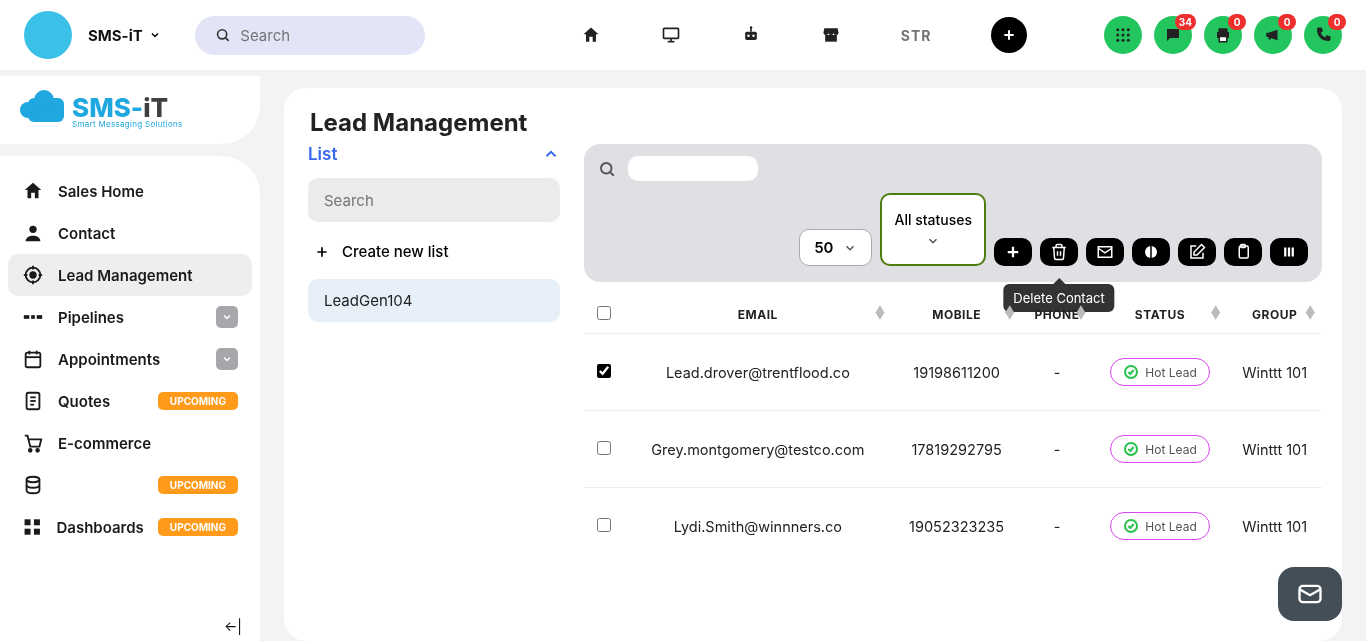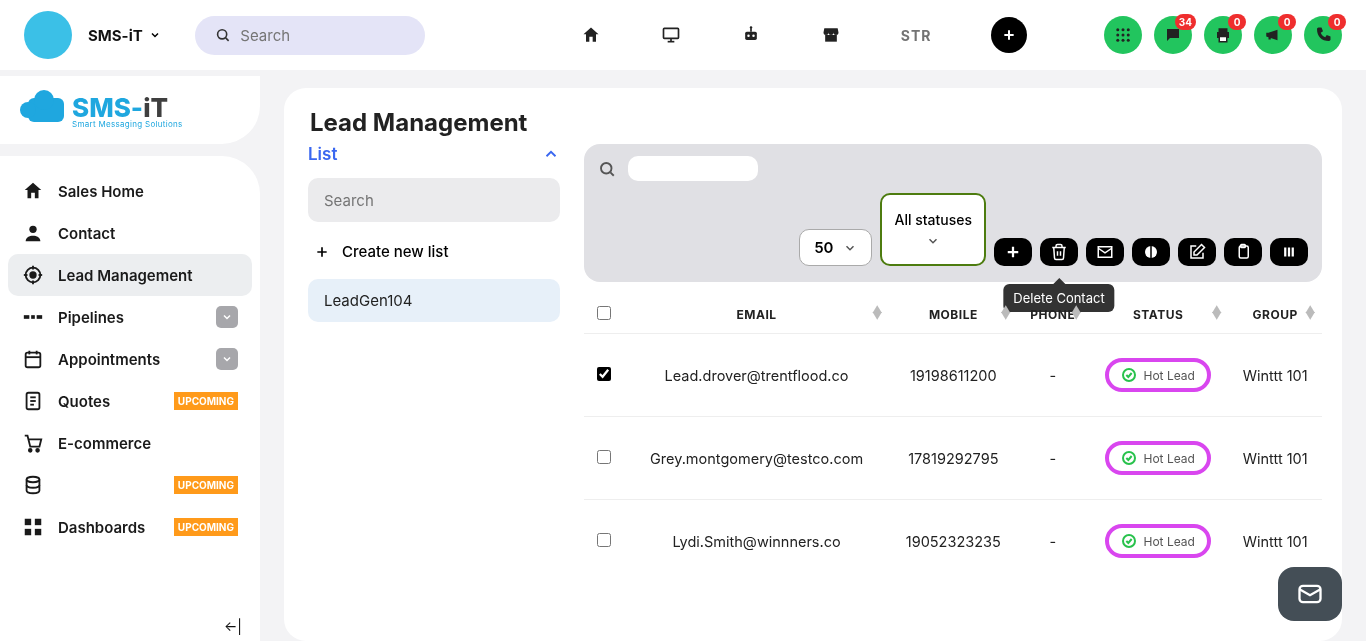--- a/index.html
+++ b/index.html
@@ -36,21 +36,21 @@
     .logo-text .dash { color:#1fa7df; }
     .logo-text .it  { color:#3f3f3f; }
     .logo-sub { font-size:8px; color:#1fa7df; letter-spacing:0.3px; margin-top:-4px; }
 
     .sidebar { background:#fff; border-radius:0 38px 0 0; margin-top:12px; padding:14px 8px 0 8px; height:calc(100% - 80px); position:relative; }
     .side-item { display:flex; align-items:center; gap:14px; padding:10px 14px; font-size:15px; font-weight:600; color:#1a1a1a; border-radius:10px; cursor:pointer; position:relative;}
     .side-item svg.si-ico { width:22px; height:22px; }
     .side-item.active { background:#eceef0; }
     .side-item .chev { margin-left:auto; width:22px; height:22px; border-radius:5px; background:#a7a7ab; display:flex; align-items:center; justify-content:center; }
     .side-item .chev svg { width:12px; height:12px; color:#fff;}
-    .upcoming-pill { margin-left:auto; background:#ff9a1a; color:#fff; font-size:10px; font-weight:700; border-radius:0; padding:3px 4px; }
+    .upcoming-pill { margin-left:auto; background:#ff9a1a; color:#fff; font-size:10px; font-weight:700; border-radius:5px; padding:3px 12px; }
     .collapse-tog { position:absolute; right:18px; bottom:6px; font-size:14px; color:#111; }
 
     
     .content { flex:1; padding:18px 24px 0 24px; }
     .content-card { background:#fff; border-radius:22px; padding:20px 0 0 0; height:100%; position:relative; overflow:hidden;}
     .page-title { font-size:24px; font-weight:700; padding-left:26px; color:#222; }
 
     .inner-flex { display:flex; gap:0; margin-top:7px;}
     .list-panel { width:300px; padding:0 24px; }
     .list-header { display:flex; align-items:center; justify-content:space-between; margin-bottom:14px; color:#3a67f0; font-weight:600; font-size:17px; }
@@ -75,21 +75,21 @@
 
     .tooltip { position:absolute; top:46px; left:50%; transform:translateX(-50%); background:#333; color:#fff; font-size:13px; padding:6px 10px; border-radius:6px; white-space:nowrap; }
     .tooltip::before { content:""; position:absolute; top:-6px; left:50%; transform:translateX(-50%); border:6px solid transparent; border-bottom-color:#333; border-top:none;}
 
     table.leads { width:100%; border-collapse:collapse; margin-top:10px; }
     table.leads thead th { font-size:12px; font-weight:700; letter-spacing:0.5px; color:#222; padding:14px 8px 10px 8px; text-align:center; position:relative;}
     table.leads thead th .sorter { position:absolute; right:6px; top:50%; transform:translateY(-50%); font-size:10px; color:#bbb; line-height:0.7;}
     table.leads tbody td { padding:24px 8px; font-size:14.5px; text-align:center; color:#222; }
     table.leads tbody tr { border-top:1px solid #eee; }
     .chk { width:14px; height:14px; accent-color:#000; }
-    .status-pill { display:inline-flex; align-items:center; gap:6px; border:4px solid #d946ef; border-radius:18px; padding:5px 12px; font-size:12px; color:#555;}
+    .status-pill { display:inline-flex; align-items:center; gap:6px; border:1px solid #d946ef; border-radius:18px; padding:5px 12px; font-size:12px; color:#555;}
     .status-pill svg { width:16px; height:16px; color:#28c24c; }
 
     
     .fab { position:fixed; bottom:20px; right:24px; width:64px; height:54px; border-radius:16px; background:#444e56; display:flex; align-items:center; justify-content:center; color:#fff; cursor:pointer;}
     .fab svg { width:28px; height:28px; }
 
     .cloud-sh { width:36px; height:24px; background:#1fa7df; border-radius:6px 6px 6px 6px; position:relative; }
     .cloud-sh::before { content:""; position:absolute; width:16px; height:16px; background:#1fa7df; border-radius:50%; left:-8px; top:4px;}
     .cloud-sh::after  { content:""; position:absolute; width:20px; height:20px; background:#1fa7df; border-radius:50%; left:6px; top:-8px;}
   </style>

